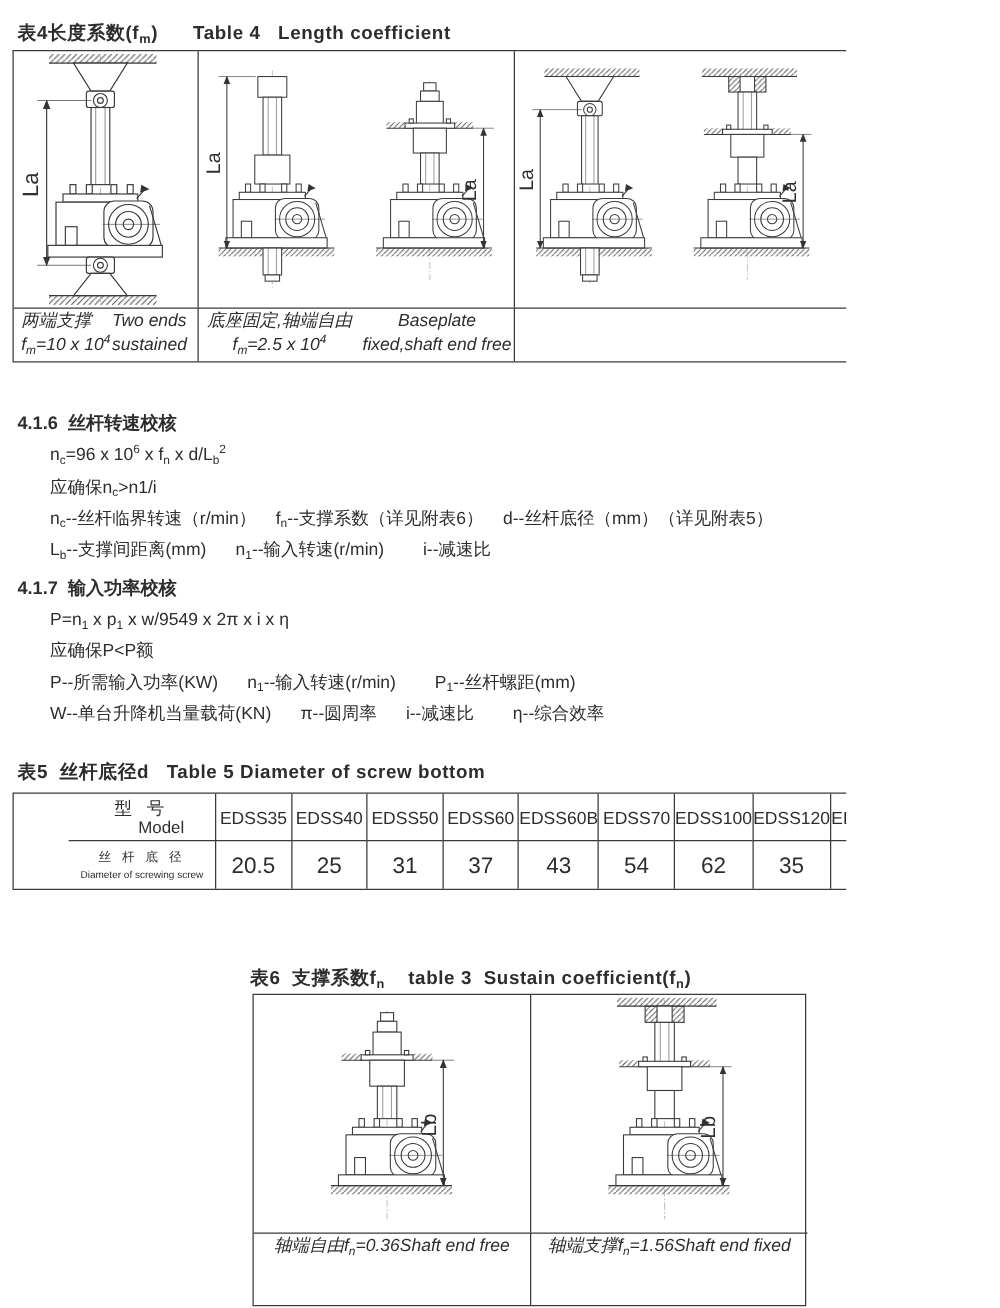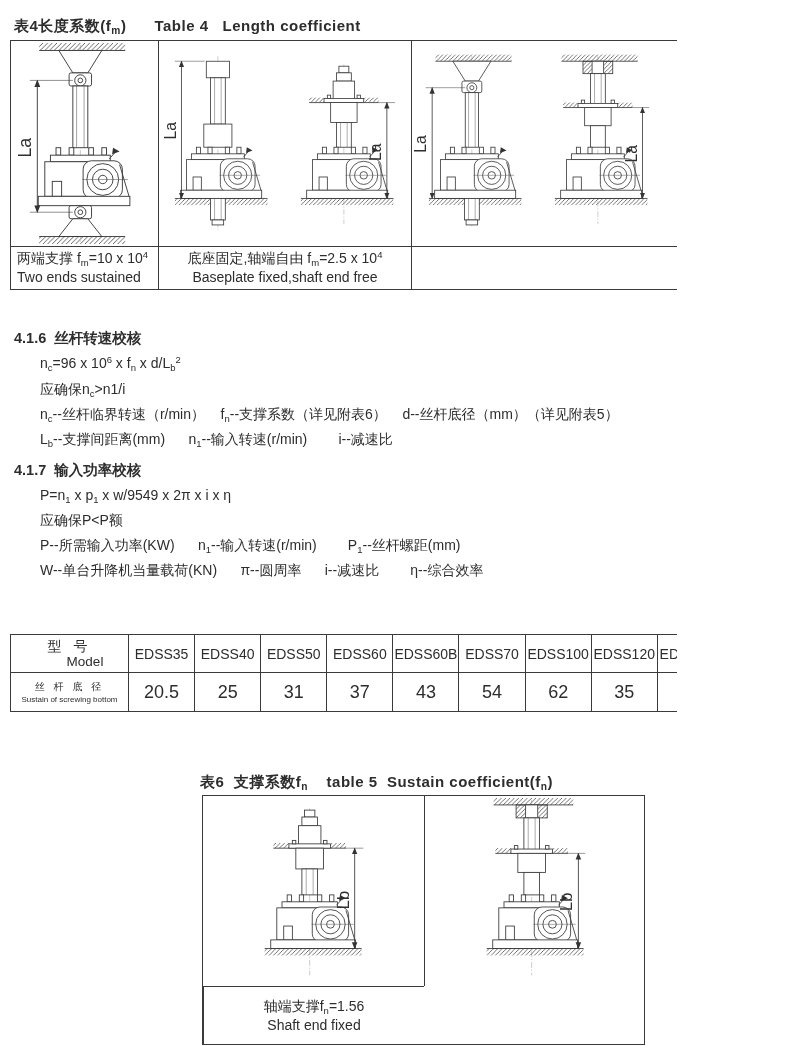--- a/index.html
+++ b/index.html
@@ -11,27 +11,27 @@
   .bodyline{font-size:14px;white-space:pre-wrap;}
   sub{font-size:68%;vertical-align:-0.3em;line-height:0;}
   sup{font-size:68%;vertical-align:0.55em;line-height:0;}
 
   
   .t4{display:grid;grid-template-columns:147px 253px 381px;grid-template-rows:205px 43px;
       border:1.5px solid #3a3a3a;box-sizing:border-box;}
   .t4 > div{box-sizing:border-box;}
   .t4 .imgcell{display:flex;align-items:center;justify-content:center;gap:2px;}
   .t4 .bl, .t5 .bl, .t6 .bl{border-left:1.2px solid #3a3a3a;}
-  .capcell{border-top:1.2px solid #3a3a3a;display:flex;flex-direction:column;justify-content:center;
-           text-align:center;font-size:14px;line-height:19px;white-space:pre-wrap;}
+  .capcell{border-top:1.2px solid #3a3a3a;display:flex;flex-direction:row;justify-content:center;
+           text-align:center;font-size:14px;line-height:19px;white-space:pre-wrap;font-style:italic;}
   .capcell.leftal{text-align:left;padding-left:6px;}
 
   
   .t5{display:grid;grid-template-columns:117px repeat(10,1fr);grid-template-rows:37px 39px;
-      border:1.5px solid #3a3a3a;box-sizing:border-box;}
+      border:1.5px solid #3a3a3a;box-sizing:border-box;padding-left:44px;}
   .t5 > div{box-sizing:border-box;display:flex;flex-direction:column;align-items:center;justify-content:center;
             font-size:14px;line-height:16px;}
   .t5 .rt{border-top:1.2px solid #3a3a3a;}
   .t5 .hzh{font-size:14px;letter-spacing:4px;}
   .t5 .hen{font-size:13.5px;letter-spacing:0;margin-left:31px;}
   .t5 .dzh{font-size:10px;letter-spacing:3px;}
   .t5 .den{font-size:8px;line-height:10px;}
   .t5 .val{font-size:18px;}
 
   
@@ -262,66 +262,71 @@
   <div class="abs bodyline" style="left:40px;top:381px"><span>应确保n</span><sub>c</sub><span>&gt;n1/i</span></div>
   <div class="abs bodyline" style="left:40px;top:406px"><span>n</span><sub>c</sub><span>--丝杆临界转速（r/min）    f</span><sub>n</sub><span>--支撑系数（详见附表6）    d--丝杆底径（mm）（详见附表5）</span></div>
   <div class="abs bodyline" style="left:40px;top:431px"><span>L</span><sub>b</sub><span>--支撑间距离(mm)      n</span><sub>1</sub><span>--输入转速(r/min)        i--减速比</span></div>
 
   <div class="abs heading" style="left:14px;top:461px">4.1.7  输入功率校核</div>
   <div class="abs bodyline" style="left:40px;top:487px"><span>P=n</span><sub>1</sub><span> x p</span><sub>1</sub><span> x w/9549 x 2π x i x η</span></div>
   <div class="abs bodyline" style="left:40px;top:512px"><span>应确保P&lt;P额</span></div>
   <div class="abs bodyline" style="left:40px;top:537px"><span>P--所需输入功率(KW)      n</span><sub>1</sub><span>--输入转速(r/min)        P</span><sub>1</sub><span>--丝杆螺距(mm)</span></div>
   <div class="abs bodyline" style="left:40px;top:562px"><span>W--单台升降机当量载荷(KN)      π--圆周率      i--减速比        η--综合效率</span></div>
 
+  <div class="abs ttl" style="left:14px;top:608px">表5  丝杆底径d   Table 5 Diameter of screw bottom</div>
 
   <div class="abs t5" style="left:10px;top:634px;width:780px;">
     <div>
       <div class="hzh">型  号</div>
       <div class="hen">Model</div>
     </div>
     <div class="bl">EDSS35</div>
     <div class="bl">EDSS40</div>
     <div class="bl">EDSS50</div>
     <div class="bl">EDSS60</div>
     <div class="bl">EDSS60B</div>
     <div class="bl">EDSS70</div>
     <div class="bl">EDSS100</div>
     <div class="bl">EDSS120</div>
     <div class="bl">EDSS130</div>
     <div class="bl">EDSS150</div>
     <div class="rt">
       <div class="dzh">丝 杆 底 径</div>
-      <div class="den">Sustain of screwing bottom</div>
+      <div class="den">Diameter of screwing screw</div>
     </div>
     <div class="bl rt val">20.5</div>
     <div class="bl rt val">25</div>
     <div class="bl rt val">31</div>
     <div class="bl rt val">37</div>
     <div class="bl rt val">43</div>
     <div class="bl rt val">54</div>
     <div class="bl rt val">62</div>
     <div class="bl rt val">35</div>
     <div class="bl rt val">74</div>
     <div class="bl rt val">82</div>
   </div>
 
-  <div class="abs ttl" style="left:200px;top:773px"><span>表6  支撑系数f</span><sub>n</sub><span>    table 5  Sustain coefficient(f</span><sub>n</sub><span>)</span></div>
+  <div class="abs ttl" style="left:200px;top:773px"><span>表6  支撑系数f</span><sub>n</sub><span>    table 3  Sustain coefficient(f</span><sub>n</sub><span>)</span></div>
 
   <div class="abs t6" style="left:202px;top:795px;width:443px;">
     <div class="imgcell">
       <svg viewBox="0 0 150 215" width="212" height="186">
         <use href="#draw-C"></use>
         <text class="dimlab" transform="rotate(-90 115 118)" x="115" y="118" text-anchor="middle">Lb</text>
       </svg>
     </div>
     <div class="imgcell bl">
       <svg viewBox="0 0 150 215" width="212" height="186">
         <use href="#draw-E"></use>
         <text class="dimlab" transform="rotate(-90 117 120)" x="117" y="120" text-anchor="middle">Lb</text>
       </svg>
     </div>
+    <div class="capcell">
+      <div><span>轴端自由f</span><sub>n</sub><span>=0.36</span></div>
+      <div>Shaft end free</div>
+    </div>
     <div class="capcell bl">
       <div><span>轴端支撑f</span><sub>n</sub><span>=1.56</span></div>
       <div>Shaft end fixed</div>
     </div>
   </div>
 
 </div>
 
 </body></html>

